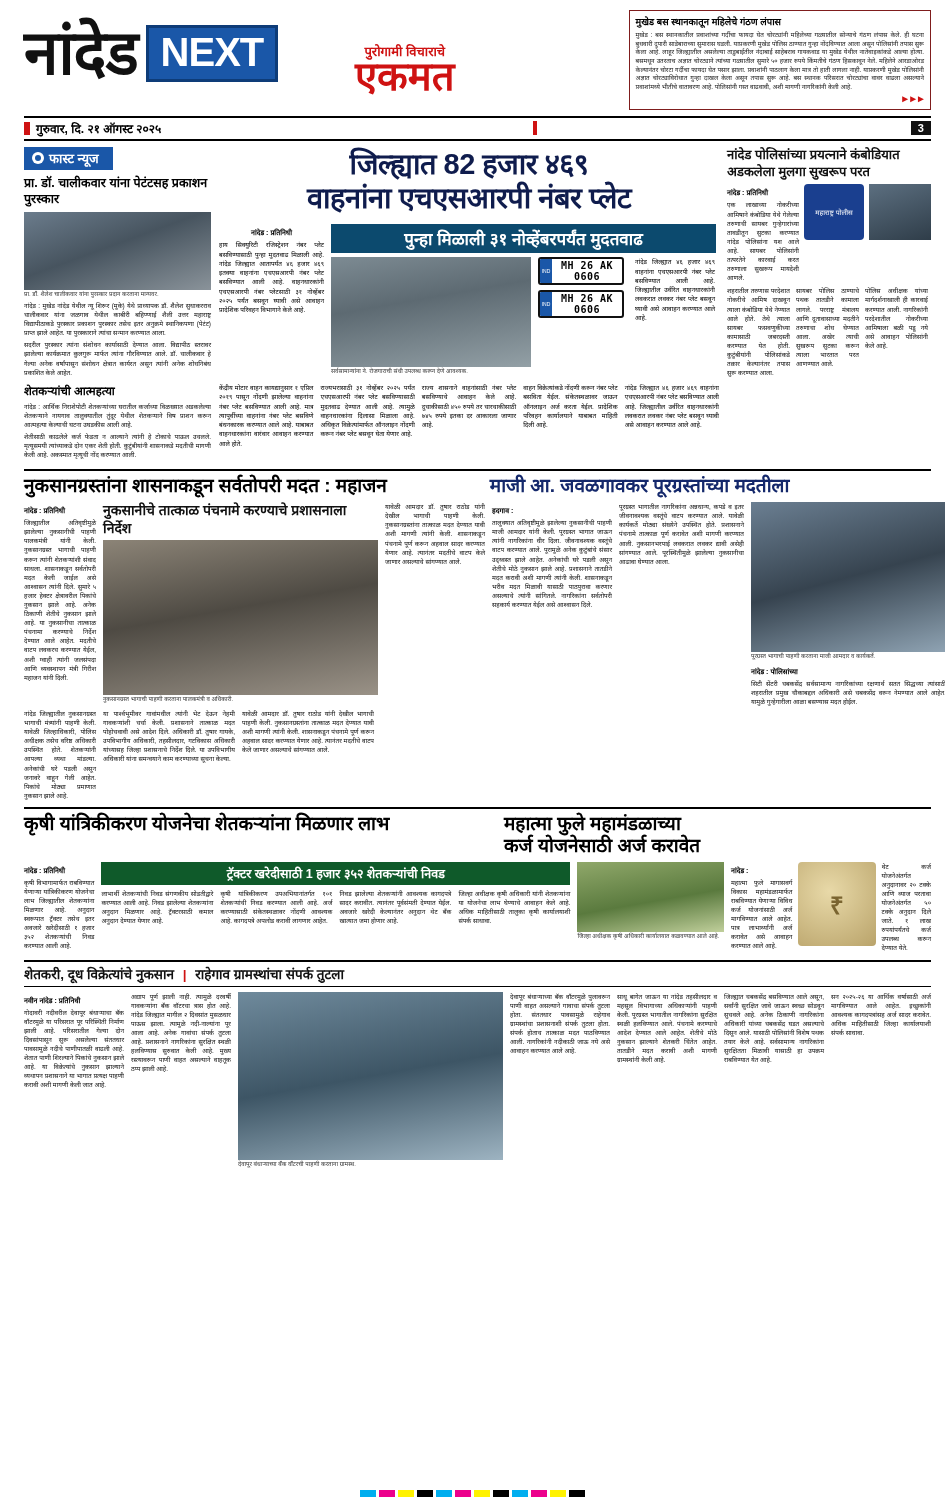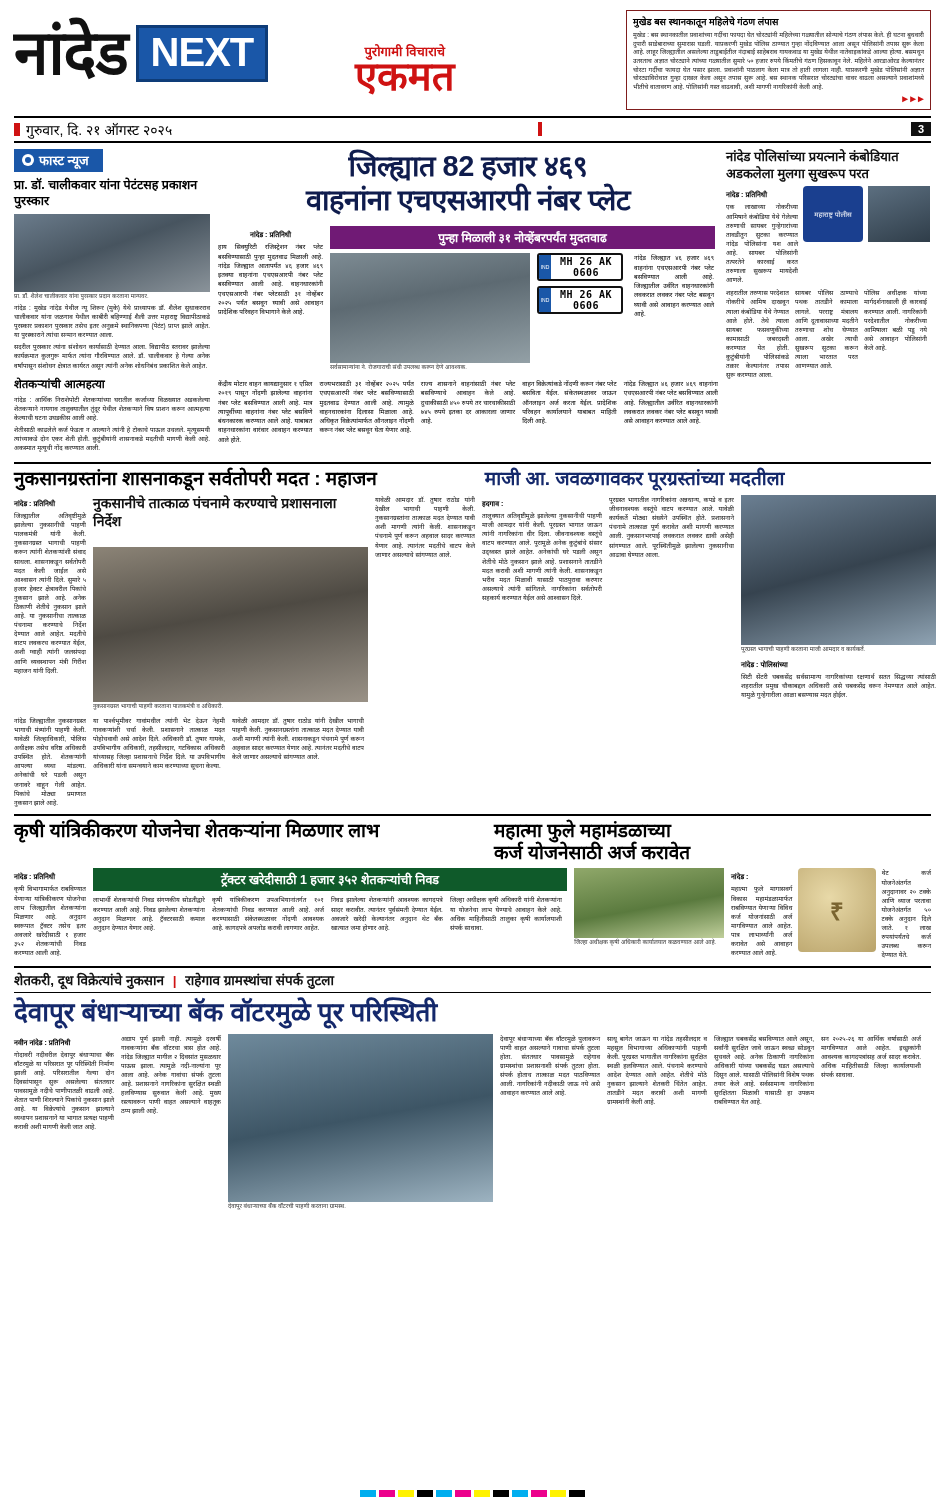--- a/index.html
+++ b/index.html
@@ -4,21 +4,21 @@
 <style>
   * { box-sizing: border-box; margin: 0; padding: 0; }
   body {
     width: 945px; height: 1501px;
     background: #ffffff;
     font-family: "Liberation Sans", sans-serif;
     color: #000;
     overflow: hidden;
     position: relative;
   }
-  .page { width: 945px; height: 1501px; padding: 10px 14px 0 14px; position: relative; }
+  .page { width: 945px; height: 1501px; padding: 10px 14px 0 24px; position: relative; }
 
   
   .masthead { display: flex; align-items: flex-start; border-bottom: 0px; }
   .masthead-left { width: 610px; display: flex; align-items: center; padding-top: 12px; }
   .nanded-logo {
     font-family: "Liberation Serif", serif;
     font-size: 62px; font-weight: bold; letter-spacing: -1px; line-height: 1;
     color: #111;
   }
   .next-box {
@@ -37,21 +37,21 @@
   .mr-head { font-size: 9.5px; font-weight: bold; line-height: 1.25; margin-bottom: 3px; }
   .mr-body { font-size: 6.3px; line-height: 1.38; text-align: justify; color: #222; }
   .mr-arrows { text-align: right; color: #cf1212; font-size: 10px; letter-spacing: -2px; margin-top: 1px;}
 
   
   .datebar {
     display: flex; align-items: center; margin-top: 6px;
     border-top: 2px solid #000; border-bottom: 2px solid #000; padding: 2px 0;
   }
   .datebar .redblock { width: 6px; height: 13px; background: #cf1212; margin-right: 6px; }
-  .datebar .dtext { font-size: 14px; font-weight: normal; text-align: center; }
+  .datebar .dtext { font-size: 12px; font-weight: bold; text-align: center; }
   .datebar .pagenum {
     margin-left: auto; background: #111; color: #fff; font-size: 11px; font-weight: bold;
     padding: 1px 7px;
   }
   .datebar .pgline { width: 4px; height: 14px; background: #cf1212; margin-right: 3px; }
 
   
   .grid { display: flex; gap: 8px; margin-top: 6px; }
   .col-left { width: 196px; }
   .col-mid { width: 500px; }
@@ -77,21 +77,21 @@
   
   .main-head {
     font-size: 29px; font-weight: bold; line-height: 1.2; color: #0f1c4d;
     text-align: center; letter-spacing: -0.5px;
   }
   .byline { font-size: 7px; font-weight: bold; text-align: center; margin: 4px 0 3px 0;}
   .mid-cols { display: flex; gap: 7px; margin-top: 5px; }
   .mc { font-size: 6.4px; line-height: 1.45; text-align: justify; }
   .mc.w1 { width: 96px; }
   .subbanner {
-    background: #701a75; color: #fff; font-size: 12px; font-weight: bold;
+    background: #0c4a6e; color: #fff; font-size: 17px; font-weight: bold;
     text-align: center; padding: 3px 4px; margin-bottom: 4px;
   }
   .photo.p2 { height: 110px; background: linear-gradient(170deg,#7d8b93,#5d6a72 40%,#93a0a6); }
 
   .plate {
     border: 2px solid #111; border-radius: 3px; background: #fff; width: 86px;
     display: flex; align-items: stretch; margin-bottom: 5px; overflow: hidden;
   }
   .plate .blue { background: #1a57a8; color: #fff; font-size: 5px; width: 12px; display:flex; align-items:center; justify-content:center;}
   .plate .txt { flex: 1; font-size: 10px; font-weight: bold; text-align: center; padding: 1px 0; letter-spacing: 0.5px; font-family: "DejaVu Sans Mono", monospace;}
@@ -251,21 +251,21 @@
 
   <div class="flexrow">
 
     <div style="width:470px">
       <div style="display:flex; gap:7px;">
         <div style="width:72px">
           <div class="byline" style="text-align:left">नांदेड : प्रतिनिधी</div>
           <div class="colbody">जिल्ह्यातील अतिवृष्टीमुळे झालेल्या नुकसानीची पाहणी पालकमंत्री यांनी केली. नुकसानग्रस्त भागाची पाहणी करून त्यांनी शेतकऱ्यांशी संवाद साधला. शासनाकडून सर्वतोपरी मदत केली जाईल असे आश्वासन त्यांनी दिले. सुमारे ५ हजार हेक्टर क्षेत्रावरील पिकांचे नुकसान झाले आहे. अनेक ठिकाणी शेतीचे नुकसान झाले आहे. या नुकसानीचा तात्काळ पंचनामा करण्याचे निर्देश देण्यात आले आहेत. मदतीचे वाटप लवकरच करण्यात येईल, अशी ग्वाही त्यांनी जलसंपदा आणि व्यवस्थापन मंत्री गिरीश महाजन यांनी दिली.</div>
         </div>
         <div style="width:275px">
-          <div class="small-red-head" style="margin-bottom:17px">नुकसानीचे तात्काळ पंचनामे करण्याचे प्रशासनाला निर्देश</div>
+          <div class="small-red-head" style="margin-bottom:3px">नुकसानीचे तात्काळ पंचनामे करण्याचे प्रशासनाला निर्देश</div>
           <div class="photo p3"></div>
           <div class="cap">नुकसानग्रस्त भागाची पाहणी करताना पालकमंत्री व अधिकारी.</div>
         </div>
         <div class="colbody" style="width:100px">यावेळी आमदार डॉ. तुषार राठोड यांनी देखील भागाची पाहणी केली. नुकसानग्रस्तांना तात्काळ मदत देण्यात यावी अशी मागणी त्यांनी केली. शासनाकडून पंचनामे पूर्ण करून अहवाल सादर करण्यात येणार आहे. त्यानंतर मदतीचे वाटप केले जाणार असल्याचे सांगण्यात आले.</div>
       </div>
       <div style="display:flex; gap:7px; margin-top:3px;">
         <div class="colbody" style="width:72px">नांदेड जिल्ह्यातील नुकसानग्रस्त भागाची मंत्र्यांनी पाहणी केली. यावेळी जिल्हाधिकारी, पोलिस अधीक्षक तसेच वरिष्ठ अधिकारी उपस्थित होते. शेतकऱ्यांनी आपल्या व्यथा मांडल्या. अनेकांची घरे पडली असून जनावरे वाहून गेली आहेत. पिकांचे मोठ्या प्रमाणात नुकसान झाले आहे.</div>
         <div class="colbody" style="width:132px">या पार्श्वभूमीवर गावांमधील त्यांनी भेट देऊन नेहमी गावकऱ्यांशी चर्चा केली. प्रशासनाने तात्काळ मदत पोहोचवावी असे आदेश दिले. अधिकारी डॉ. तुषार गायके, उपविभागीय अधिकारी, तहसीलदार, गटविकास अधिकारी यांच्यासह जिल्हा प्रशासनाचे निर्देश दिले. या उपविभागीय अधिकारी यांना समन्वयाने काम करण्याच्या सूचना केल्या.</div>
         <div class="colbody" style="width:132px">यावेळी आमदार डॉ. तुषार राठोड यांनी देखील भागाची पाहणी केली. नुकसानग्रस्तांना तात्काळ मदत देण्यात यावी अशी मागणी त्यांनी केली. शासनाकडून पंचनामे पूर्ण करून अहवाल सादर करण्यात येणार आहे. त्यानंतर मदतीचे वाटप केले जाणार असल्याचे सांगण्यात आले.</div>
       </div>
@@ -324,21 +324,20 @@
       </div>
     </div>
   </div>
 
   <div class="strip-head">
     <span>शेतकरी, दूध विक्रेत्यांचे नुकसान</span>
     <span class="sep">|</span>
     <span>राहेगाव ग्रामस्थांचा संपर्क तुटला</span>
   </div>
 
-  <div class="big-blue">देवापूर बंधाऱ्याच्या बॅक वॉटरमुळे पूर परिस्थिती</div>
 
   <div class="flexrow">
     <div style="width:100px">
       <div class="byline" style="text-align:left">नवीन नांदेड : प्रतिनिधी</div>
       <div class="colbody">गोदावरी नदीवरील देवापूर बंधाऱ्याचा बॅक वॉटरमुळे या परिसरात पूर परिस्थिती निर्माण झाली आहे. परिसरातील गेल्या दोन दिवसांपासून सुरू असलेल्या संततधार पावसामुळे नदीचे पाणीपातळी वाढली आहे. शेतात पाणी शिरल्याने पिकांचे नुकसान झाले आहे. या विक्रेत्यांचे नुकसान झाल्याने व्यथापन प्रशासनाने या भागात प्रत्यक्ष पाहणी करावी अशी मागणी केली जात आहे.</div>
     </div>
     <div class="colbody" style="width:100px">अद्याप पूर्ण झाली नाही. त्यामुळे दरवर्षी गावकऱ्यांना बॅक वॉटरचा त्रास होत आहे. नांदेड जिल्ह्यात मागील २ दिवसांत मुसळधार पाऊस झाला. त्यामुळे नदी-नाल्यांना पूर आला आहे. अनेक गावांचा संपर्क तुटला आहे. प्रशासनाने नागरिकांना सुरक्षित स्थळी हलविण्यास सुरुवात केली आहे. मुख्य रस्त्यावरून पाणी वाहत असल्याने वाहतूक ठप्प झाली आहे.</div>
     <div style="width:265px">
       <div class="photo p6"></div>
       <div class="cap">देवापूर बंधाऱ्याच्या बॅक वॉटरची पाहणी करताना ग्रामस्थ.</div>

